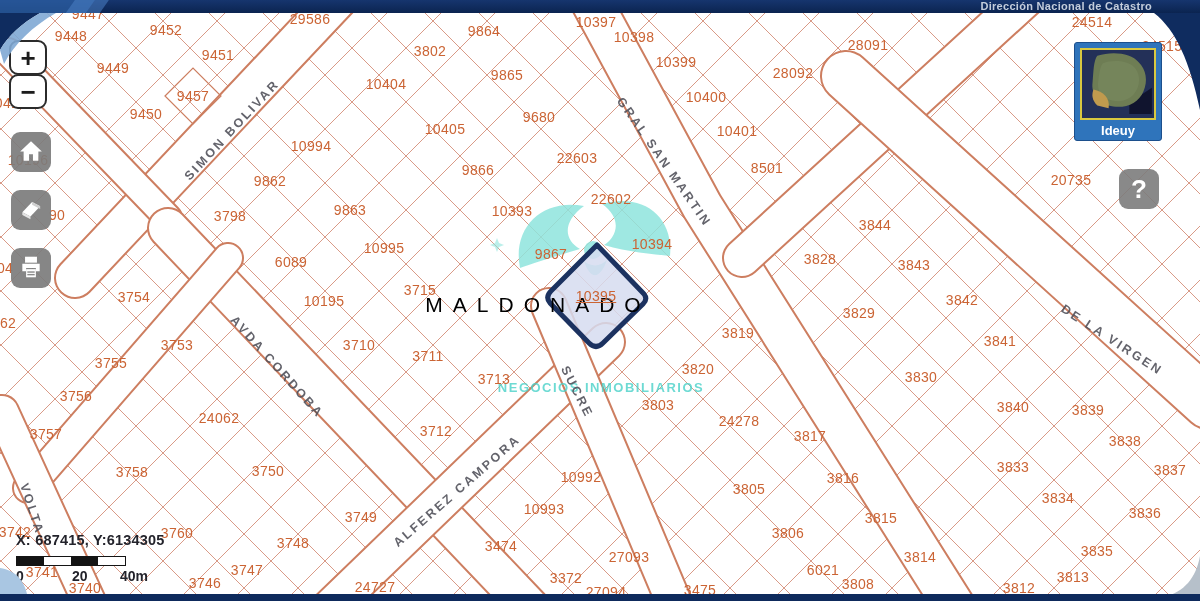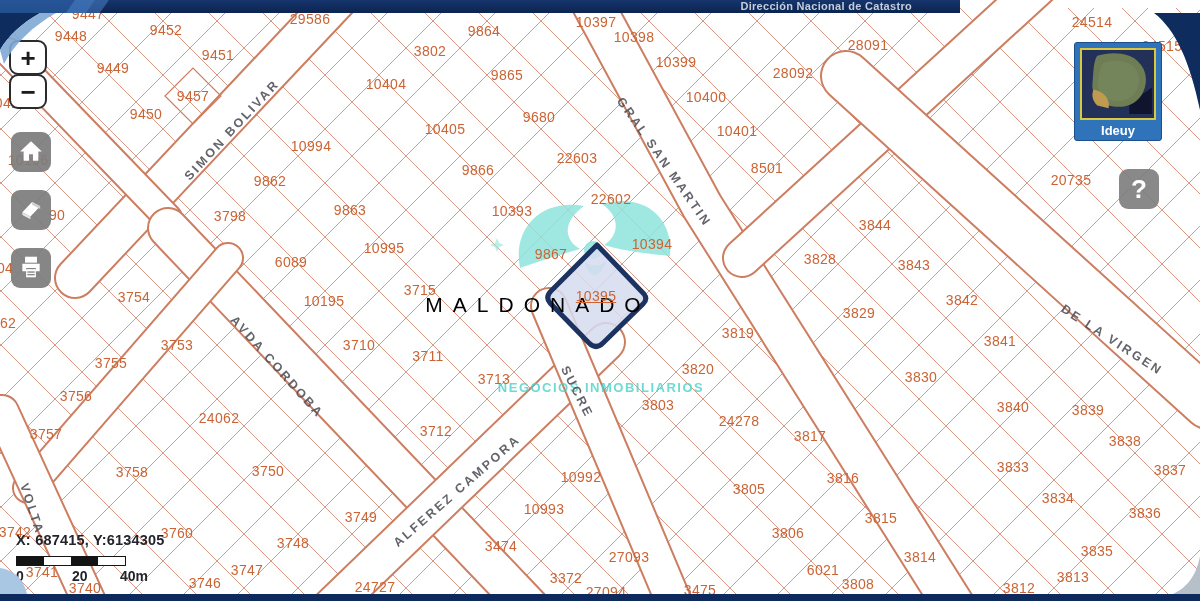--- a/index.html
+++ b/index.html
@@ -1,20 +1,20 @@
 <!DOCTYPE html>
 <html><head>
 <meta charset="utf-8">
 <style>
   html,body{margin:0;padding:0;background:#e8e8e8;}
   #app{position:relative;width:1200px;height:601px;overflow:hidden;background:#ffffff;
        font-family:"Liberation Sans",sans-serif;}
 
   
-  #topbar{position:absolute;left:0;top:0;width:960px;height:13px;z-index:45;
+  #topbar{position:absolute;left:0;top:0;width:1200px;height:13px;z-index:45;
           background:linear-gradient(#16356e,#0b2450);overflow:hidden;}
   .bar-deco{position:absolute;top:-4px;height:22px;transform:skewX(-35deg);}
   .d1{left:-20px;width:110px;background:#2e62a8;opacity:.7;}
   .d2{left:70px;width:34px;background:#4a7fc4;opacity:.55;}
   #topbar-title{position:absolute;right:48px;top:0;line-height:13px;font-size:11px;
                 font-weight:bold;color:#c3cddc;letter-spacing:.3px;}
   #bottombar{position:absolute;left:0;bottom:0;width:1200px;height:7px;background:#0e2a5c;z-index:45;}
 
   
   #mapsvg{position:absolute;left:0;top:0;z-index:1;}

